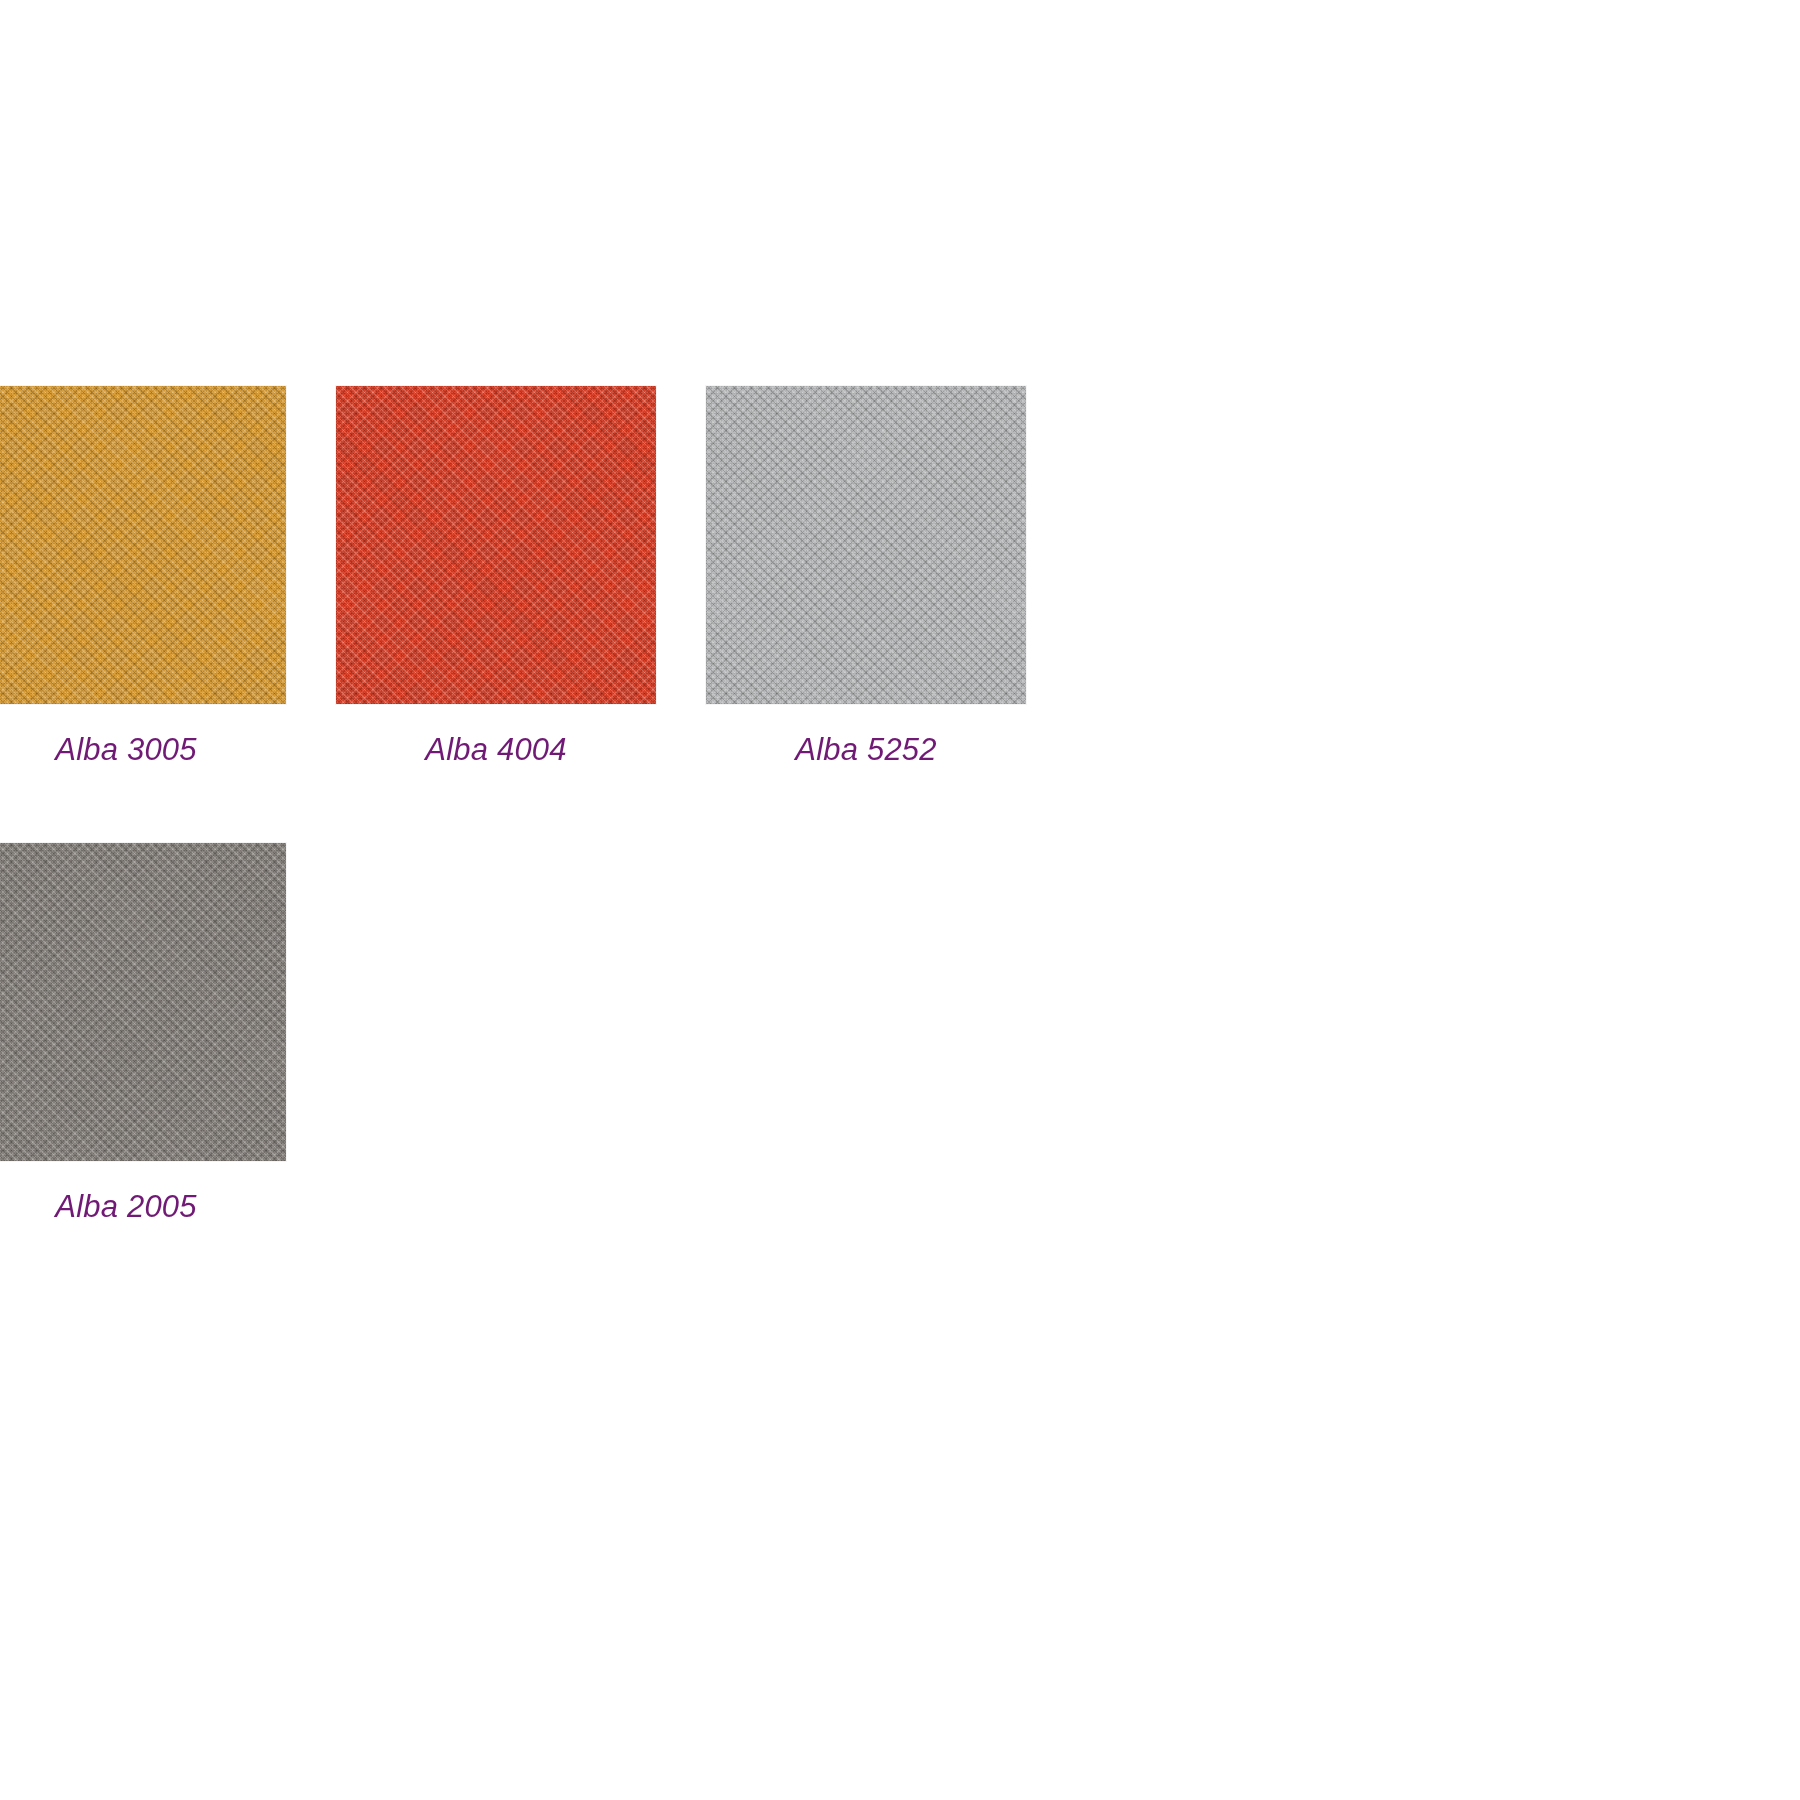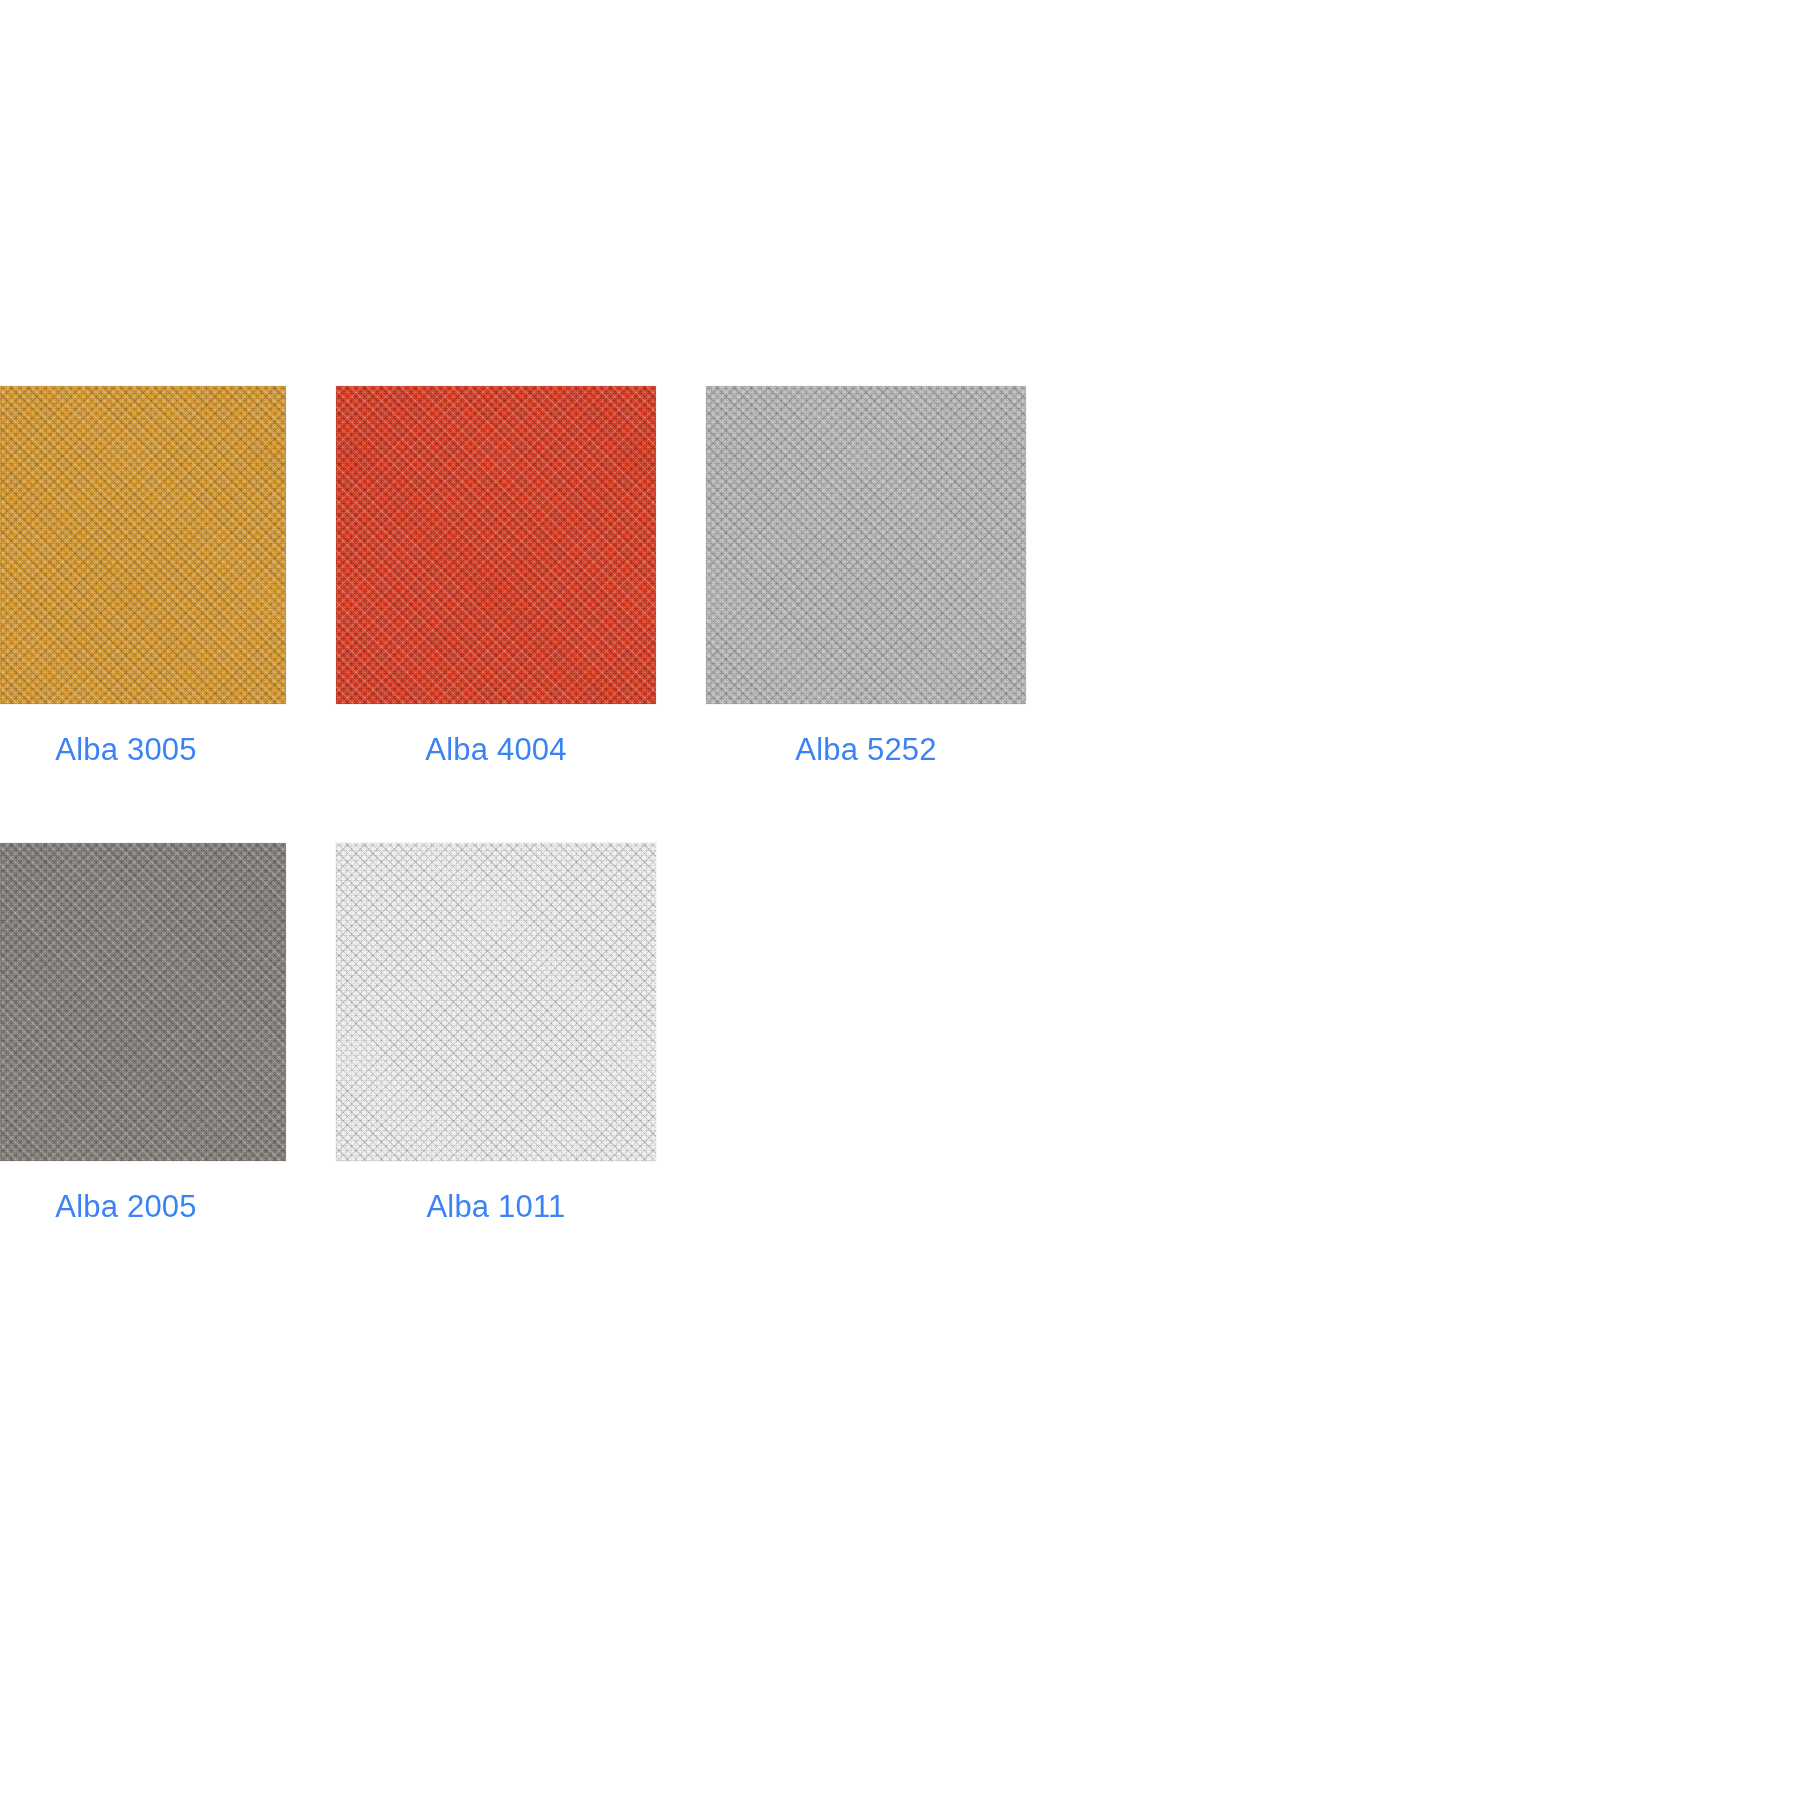--- a/index.html
+++ b/index.html
@@ -95,25 +95,26 @@
         rgba(255,255,255,0.05) 2px,
         rgba(0,0,0,0.00) 2px,
         rgba(0,0,0,0.00) 5px);
     pointer-events: none;
   }
 
   .swatch-label {
     margin-top: 26px;
     font-size: 31px;
     line-height: 40px;
-    color: #3b82f6;
+    color: #701a75;
     font-weight: 400;
     letter-spacing: 0.2px;
     text-align: center;
     white-space: nowrap;
+    font-style: italic;
   }
 </style>
 </head>
 <body style="background: rgb(255, 255, 255);">
 
 <div id="swatch-board" style="background: rgb(255, 255, 255);">
 
   <div class="swatch-row row-1">
 
     <div class="swatch-cell">
@@ -136,22 +137,18 @@
   </div>
 
   <div class="swatch-row row-2">
 
     <div class="swatch-cell">
       <div class="swatch-chip" style="background-color: rgb(132, 127, 122);"></div>
       <div class="swatch-label">Alba 2005</div>
     </div>
 
 
-    <div class="swatch-cell">
-      <div class="swatch-chip" style="background-color: rgb(237, 237, 235);"></div>
-      <div class="swatch-label">Alba 1011</div>
-    </div>
 
 
 
   </div>
 
 </div>
 
 </body></html>

